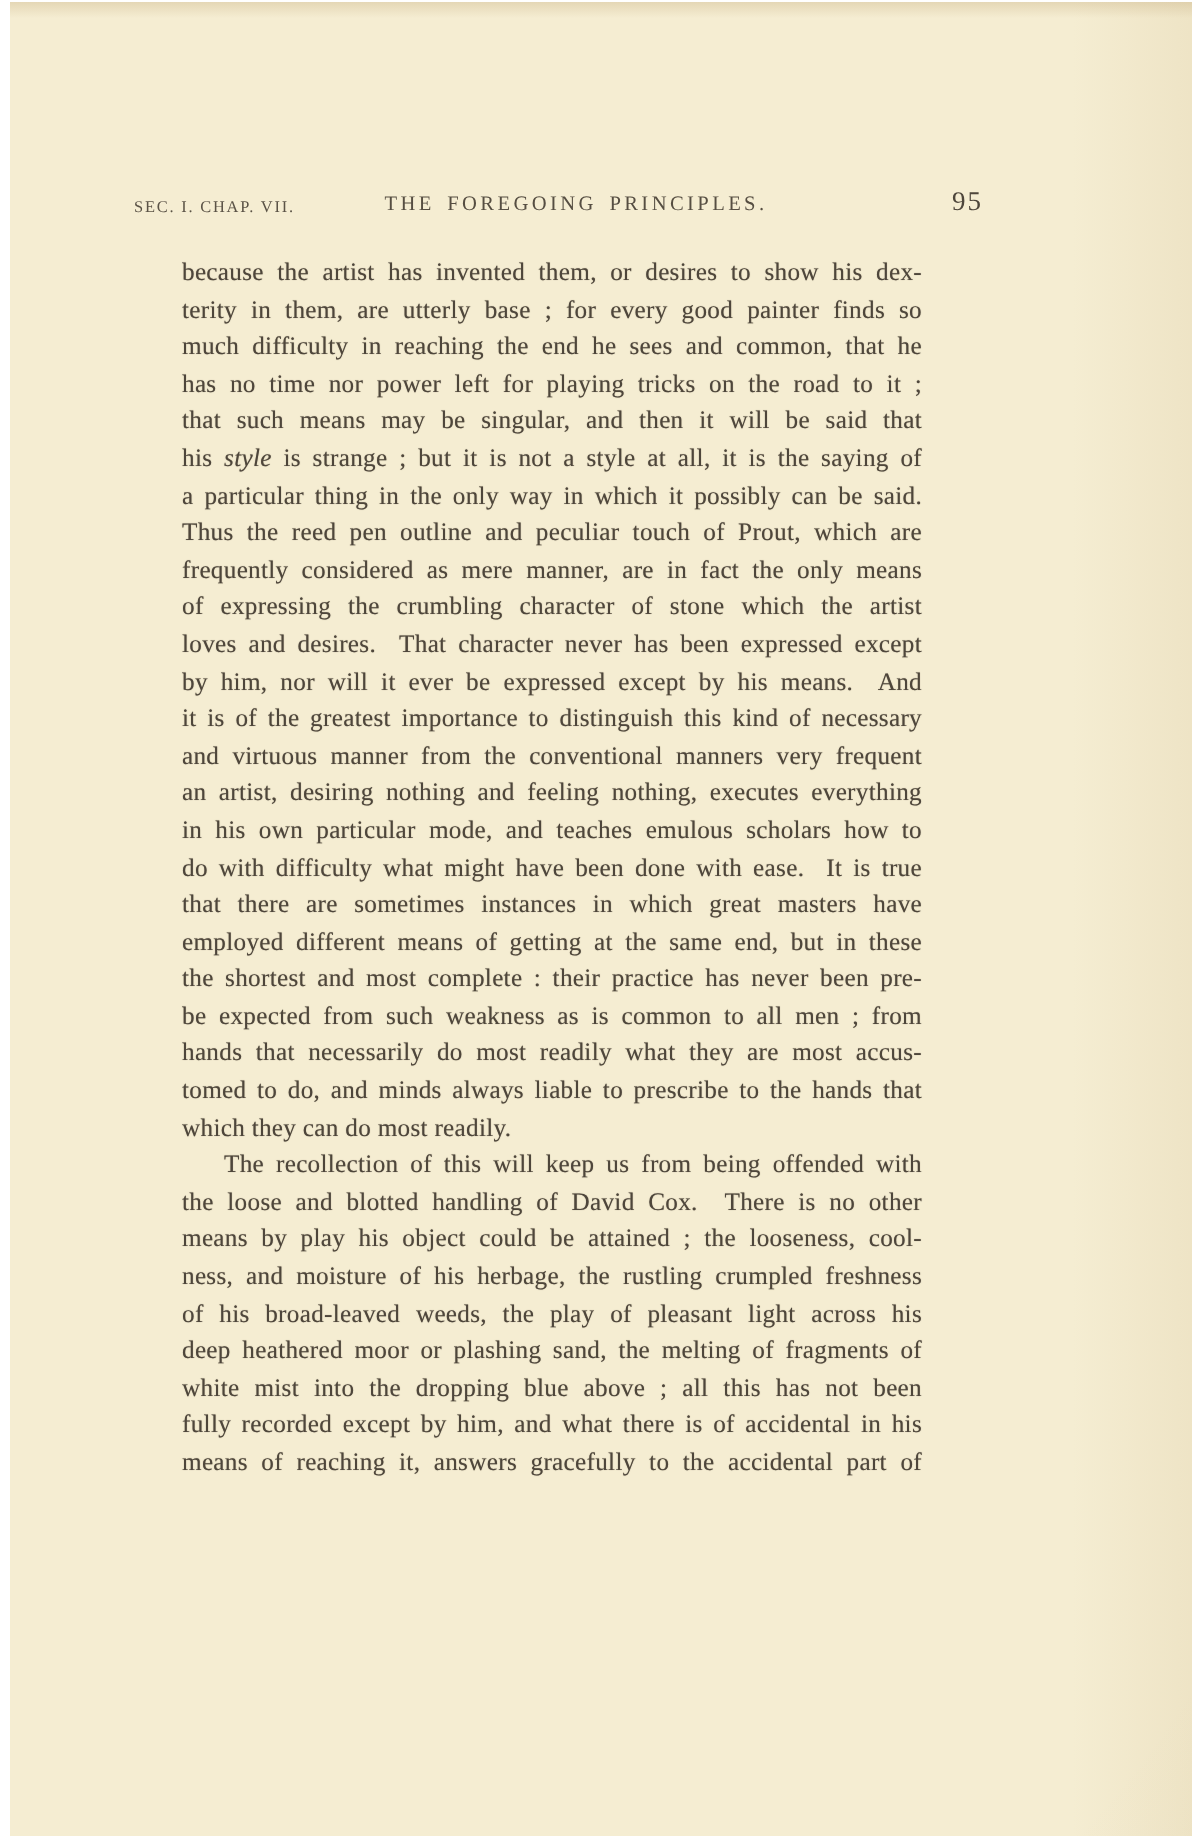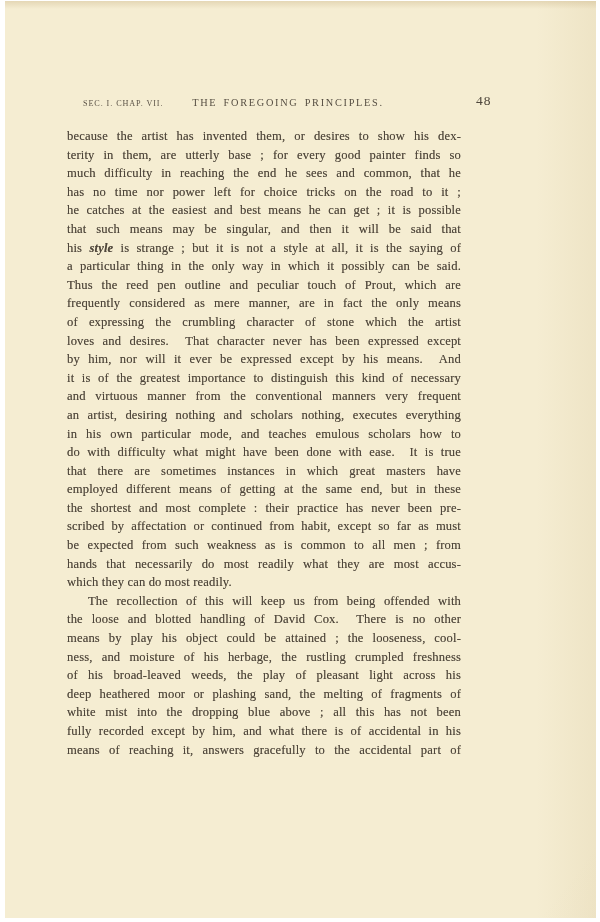--- a/index.html
+++ b/index.html
@@ -18,80 +18,79 @@
     background:
       linear-gradient(180deg, rgba(186,158,108,0.28), rgba(186,158,108,0.0) 8px),
       linear-gradient(270deg, rgba(196,172,122,0.14), rgba(196,172,122,0.0) 60px),
       radial-gradient(ellipse 120% 110% at 45% 45%, rgba(0,0,0,0) 62%, rgba(160,135,90,0.10) 100%);
   }
   .running-header {
     position: absolute; left: 62px; top: 95px; width: 394px; height: 16px;
     color: var(--ink, #4e463b);
   }
   .sec {
-    position: absolute; left: 16px; top: 3px;
+    position: absolute; left: 0; top: 3px;
     font-size: 8.2px; letter-spacing: 0.9px; white-space: nowrap;
     opacity: 0.92;
   }
   .title {
     position: absolute; left: 40px; right: 40px; top: 1px; text-align: center;
     padding-left: 28px;
     font-size: 10.3px; letter-spacing: 1.7px; word-spacing: 2px; white-space: nowrap;
     opacity: 0.95;
     margin-left: 20px;
   }
   .folio {
     position: absolute; left: 409px; top: -3px;
     font-size: 13.5px; letter-spacing: 1px;
   }
   .body-text {
     position: absolute; left: 62px; top: 126px; width: 394px;
     color: var(--ink, #4e463b);
     font-size: 12.6px; line-height: 18.6px; letter-spacing: 0.15px;
     text-shadow: 0 0 0.5px rgba(84,73,56,0.55);
   }
-  .line { text-align: justify; text-align-last: justify; }
+  .line { text-align: justify; text-align-last: justify; margin-left: 24px; }
   .line.flush { text-align-last: left; }
   .line.indent { text-indent: 21px; }
-  em { font-style: italic; font-weight: bold; }
+  em { font-style: italic; }
 </style>
 </head>
 <body style="background: rgb(255, 255, 255);">
 
 <div class="page">
   <div class="running-header">
     <span class="sec">SEC. I. CHAP. VII.</span>
     <span class="title">THE FOREGOING PRINCIPLES.</span>
-    <span class="folio">48</span>
+    <span class="folio">95</span>
   </div>
   <div class="body-text">
       <div class="line">because the artist has invented them, or desires to show his dex-</div>
       <div class="line">terity in them, are utterly base ; for every good painter finds so</div>
       <div class="line">much difficulty in reaching the end he sees and common, that he</div>
-      <div class="line">has no time nor power left for choice tricks on the road to it ;</div>
-      <div class="line">he catches at the easiest and best means he can get ; it is possible</div>
+      <div class="line">has no time nor power left for playing tricks on the road to it ;</div>
       <div class="line">that such means may be singular, and then it will be said that</div>
       <div class="line">his <em>style</em> is strange ; but it is not a style at all, it is the saying of</div>
       <div class="line">a particular thing in the only way in which it possibly can be said.</div>
       <div class="line">Thus the reed pen outline and peculiar touch of Prout, which are</div>
       <div class="line">frequently considered as mere manner, are in fact the only means</div>
       <div class="line">of expressing the crumbling character of stone which the artist</div>
       <div class="line">loves and desires.&nbsp; That character never has been expressed except</div>
       <div class="line">by him, nor will it ever be expressed except by his means.&nbsp; And</div>
       <div class="line">it is of the greatest importance to distinguish this kind of necessary</div>
       <div class="line">and virtuous manner from the conventional manners very frequent</div>
-      <div class="line">an artist, desiring nothing and scholars nothing, executes everything</div>
+      <div class="line">an artist, desiring nothing and feeling nothing, executes everything</div>
       <div class="line">in his own particular mode, and teaches emulous scholars how to</div>
       <div class="line">do with difficulty what might have been done with ease.&nbsp; It is true</div>
       <div class="line">that there are sometimes instances in which great masters have</div>
       <div class="line">employed different means of getting at the same end, but in these</div>
       <div class="line">the shortest and most complete : their practice has never been pre-</div>
-      <div class="line">scribed by affectation or continued from habit, except so far as must</div>
       <div class="line">be expected from such weakness as is common to all men ; from</div>
       <div class="line">hands that necessarily do most readily what they are most accus-</div>
+      <div class="line">tomed to do, and minds always liable to prescribe to the hands that</div>
       <div class="line flush">which they can do most readily.</div>
       <div class="line indent">The recollection of this will keep us from being offended with</div>
       <div class="line">the loose and blotted handling of David Cox.&nbsp; There is no other</div>
       <div class="line">means by play his object could be attained ; the looseness, cool-</div>
       <div class="line">ness, and moisture of his herbage, the rustling crumpled freshness</div>
       <div class="line">of his broad-leaved weeds, the play of pleasant light across his</div>
       <div class="line">deep heathered moor or plashing sand, the melting of fragments of</div>
       <div class="line">white mist into the dropping blue above ; all this has not been</div>
       <div class="line">fully recorded except by him, and what there is of accidental in his</div>
       <div class="line">means of reaching it, answers gracefully to the accidental part of</div>

